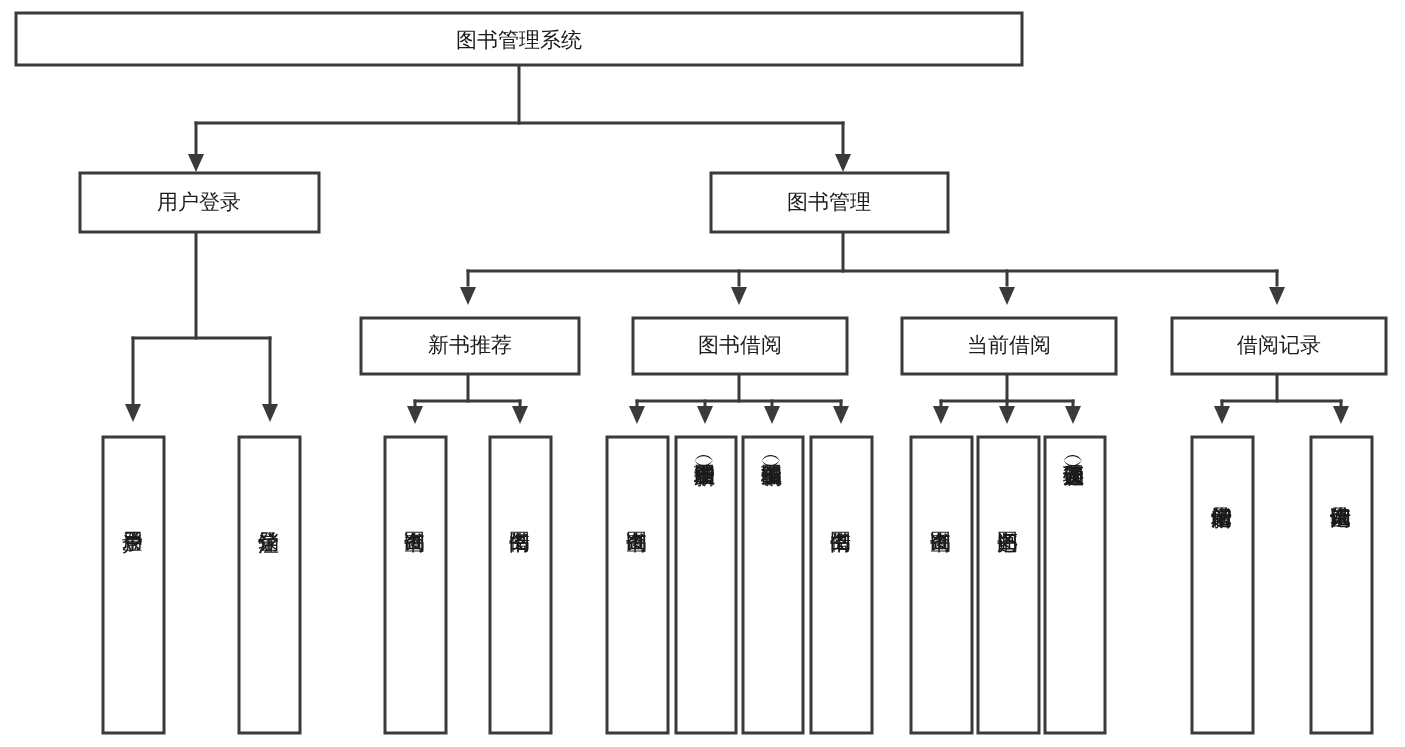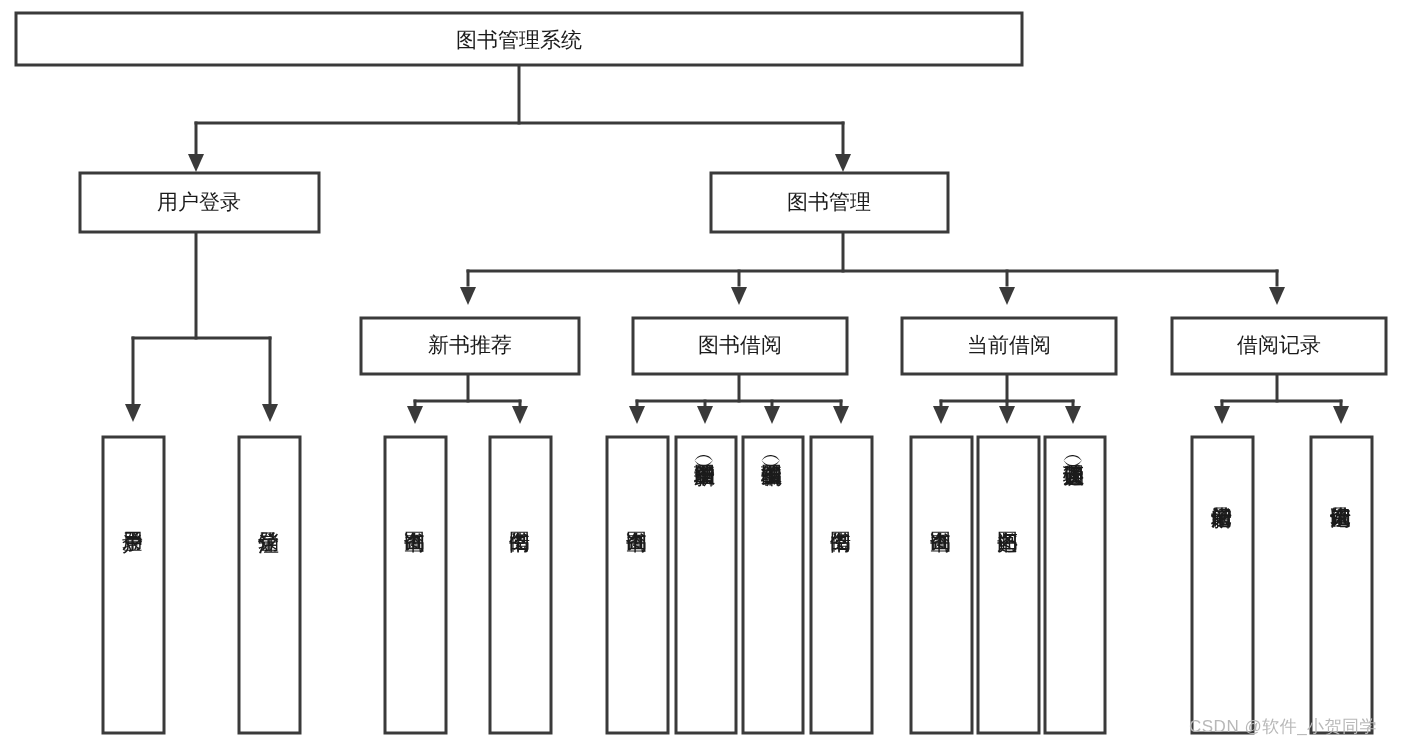--- a/index.html
+++ b/index.html
@@ -248,15 +248,14 @@
       <text class="node-label-v" x="1222" y="490">新增借阅记录</text>
     </g>
 
     <g>
       <rect class="node-rect" x="1311" y="437" width="61" height="296"></rect>
       <text class="node-label-v" x="1341" y="490">查询借阅记录</text>
     </g>
 
   </svg>
 
-  <div class="watermark-text">CSDN @软件_小贺同学</div>
 
 </div>
 
 </body></html>

